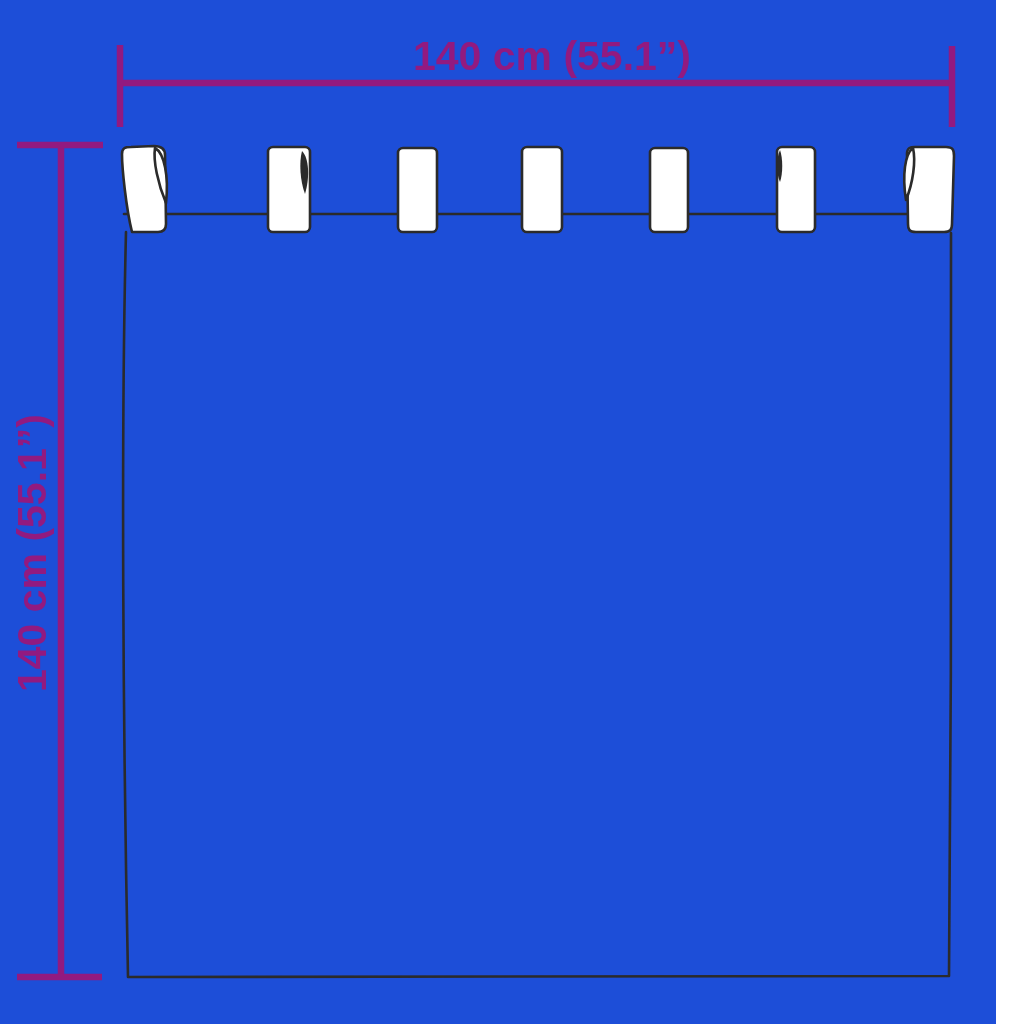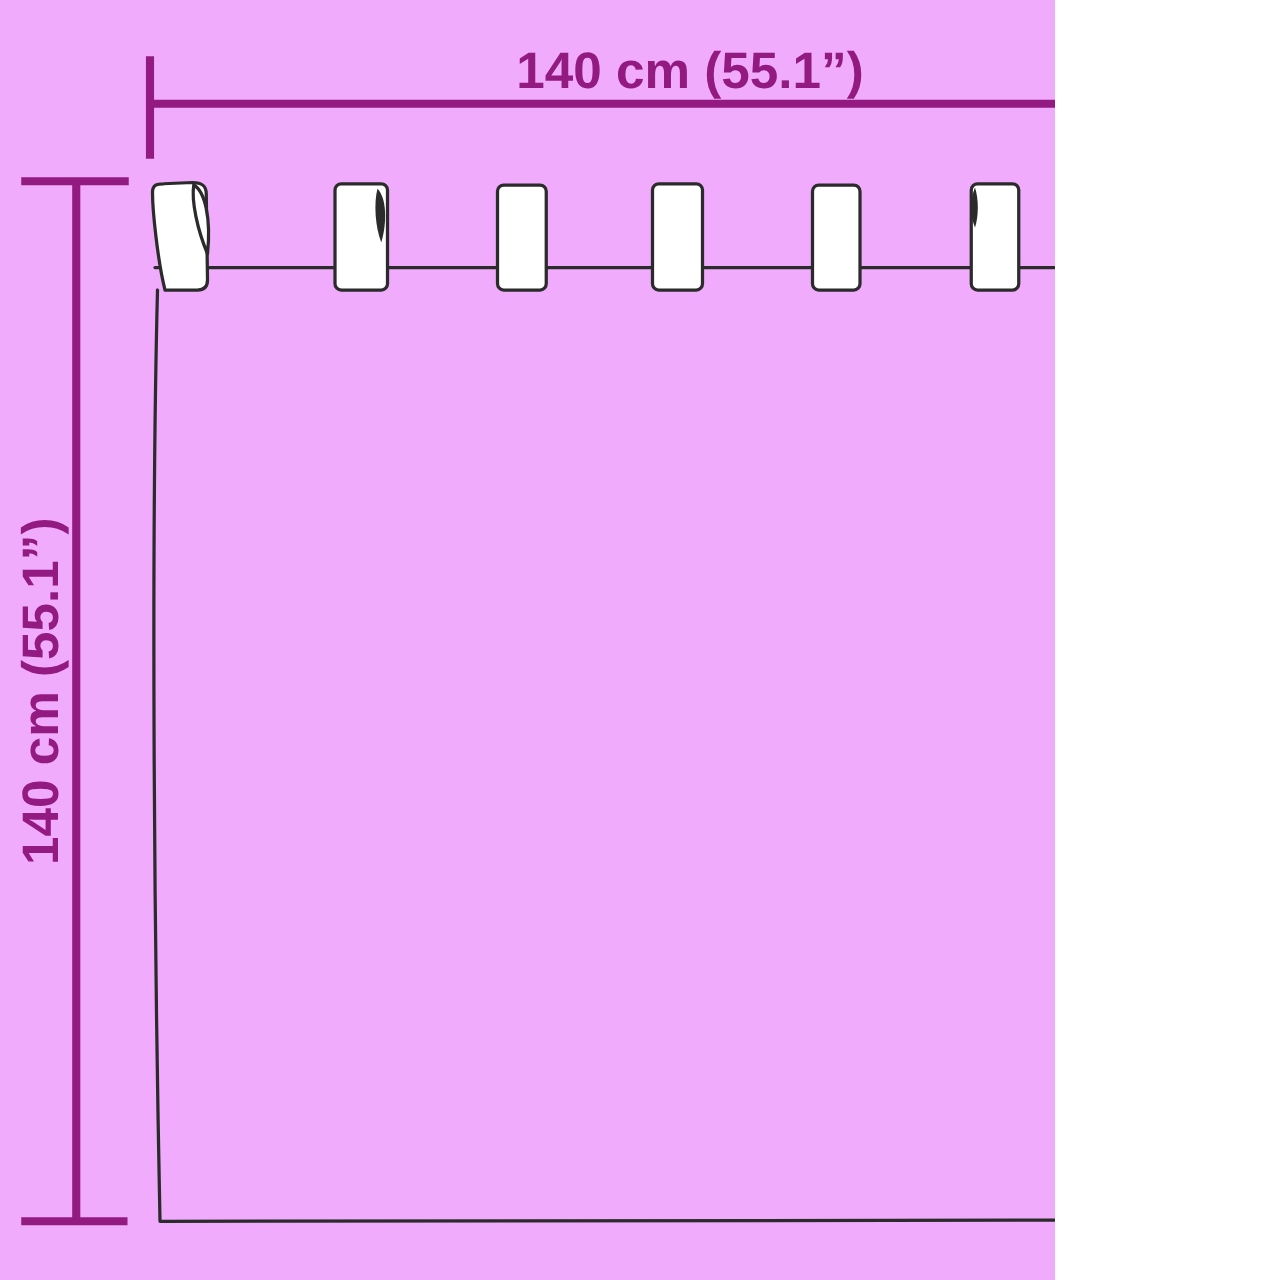--- a/index.html
+++ b/index.html
@@ -1,19 +1,19 @@
 <!DOCTYPE html>
 <html><head>
 <meta charset="utf-8">
 <style>
   html,body{margin:0;padding:0;background:#ffffff;}
   .canvas{
     position:relative;
-    width:844px;height:1024px;
-    background:#f0abfc;
+    width:996px;height:1024px;
+    background:#1d4ed8;
     overflow:hidden;
     font-family:"Liberation Sans","DejaVu Sans",sans-serif;
   }
   svg{display:block;}
   .dim-label{
     font-family:"Liberation Sans","DejaVu Sans",sans-serif;
     font-weight:bold;
     font-size:41px;
     letter-spacing:0px;
   }

